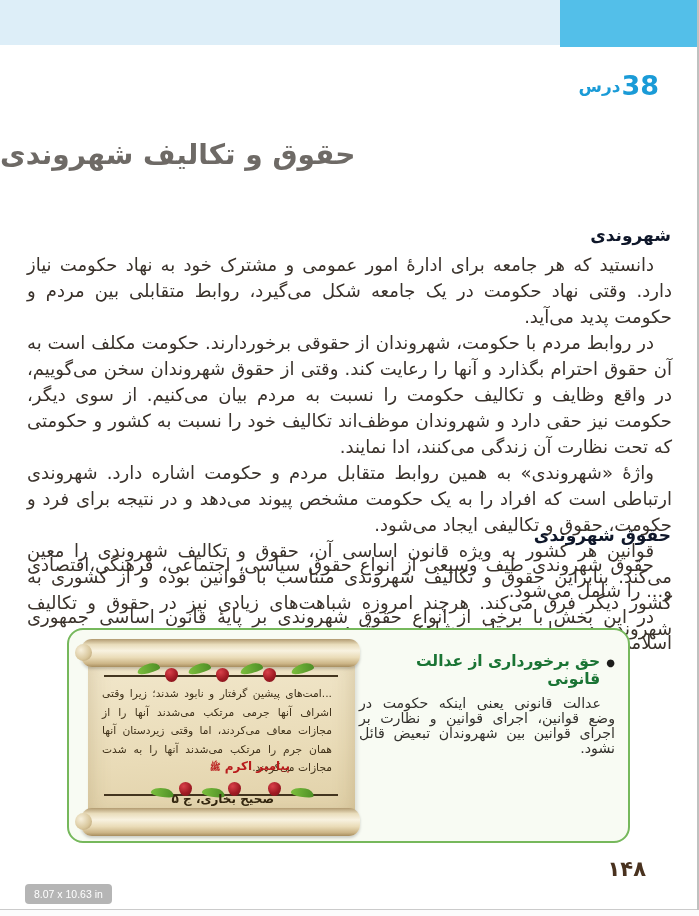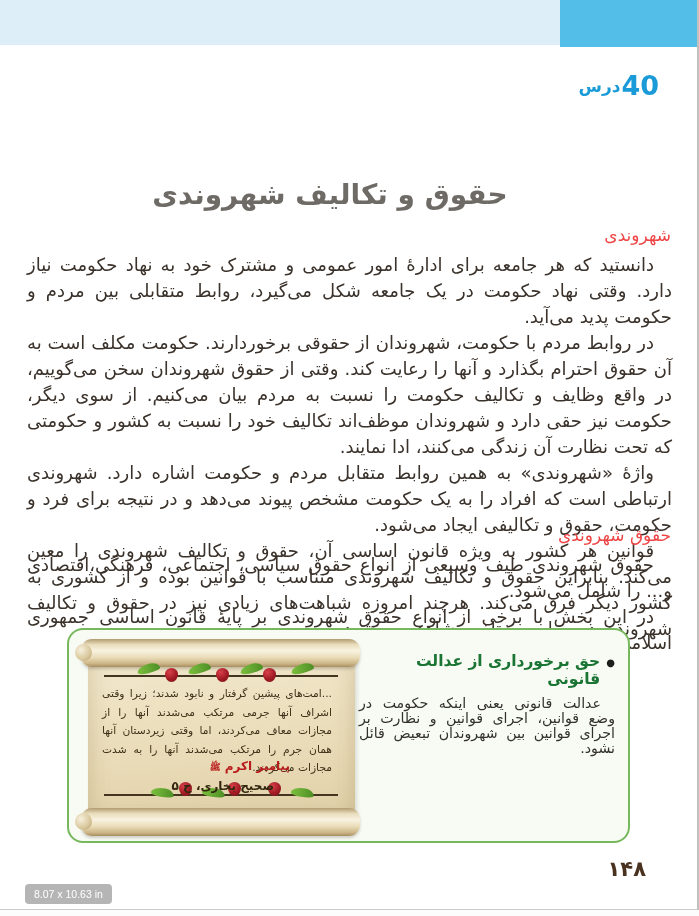--- a/index.html
+++ b/index.html
@@ -11,25 +11,25 @@
   
   .band-light { position:absolute; top:0; left:0; width:560px; height:45px; background:#ddeef8; }
   .band-dark  { position:absolute; top:0; left:560px; width:137px; height:47px; background:#53bfe9; }
 
   
   .lesson { position:absolute; top:72px; right:40px; display:flex; direction:ltr; align-items:flex-end; gap:1px; color:#1a9bd7; }
   .lesson .word { font-size:17px; font-weight:bold; padding-bottom:3px; }
   .lesson .num  { font-size:27px; font-weight:bold; line-height:1; }
 
   
-  .main-title { position:absolute; top:138px; left:0; width:660px; text-align:center;
-                font-size:28px; font-weight:bold; color:#6e6a66; direction:rtl;margin-top:40px; }
+  .main-title { position:absolute; top:138px; left:0; width:660px; text-align:left;
+                font-size:28px; font-weight:bold; color:#6e6a66; direction:rtl; }
 
   
-  .sec-heading { position:absolute; right:28px; font-size:17px; font-weight:normal; color:#ef4444; direction:rtl; }
+  .sec-heading { position:absolute; right:28px; font-size:17px; font-weight:bold; color:#0f172a; direction:rtl; }
   .h1 { top:225px; }
   .h2 { top:525px; }
 
   
   .paras { position:absolute; left:27px; right:27px; direction:rtl; text-align:justify;
            font-size:18px; line-height:26px; color:#3a322b; }
   .paras p { text-indent:18px; margin:0; }
   .b1 { top:252px; }
   .b2 { top:552px; }
 
@@ -61,21 +61,21 @@
            border-radius:50% 50% 50% 50% / 45% 45% 55% 55%; }
   .leaf  { position:absolute; top:-11px; width:23px; height:9px;
            background:linear-gradient(90deg,#7cbf3e,#4e8f26);
            border-radius:60% 40% 55% 45% / 70% 70% 30% 30%; transform:rotate(-14deg); }
   .vbottom .berry { top:-12px; } .vbottom .leaf { top:-6px; transform:rotate(10deg); }
 
   .scroll-quote  { position:absolute; top:46px; right:28px; left:24px; direction:rtl; text-align:justify;
                    font-size:10.7px; line-height:18.5px; color:#3f3119; }
   .scroll-attrib { position:absolute; top:120px; right:70px; direction:rtl; font-size:12px; font-weight:bold; color:#b91c1c; }
   .scroll-attrib .honorific { font-size:9px; }
-  .scroll-source { position:absolute; top:140px; right:86px; direction:rtl; font-size:12px; font-weight:bold; color:#33260f; }
+  .scroll-source { position:absolute; top:153px; right:86px; direction:rtl; font-size:12px; font-weight:bold; color:#33260f; }
 
   
   .page-number { position:absolute; top:857px; right:53px; font-size:21px; font-weight:bold; color:#49321f; direction:rtl; }
 
   .size-badge { position:absolute; left:25px; top:884px; background:#b5b5b5; color:#ffffff;
                 font-family:"Liberation Sans", sans-serif; font-size:10.5px; padding:4px 9px; border-radius:4px; }
 
   
   .right-edge { position:absolute; top:0; right:0; width:2px; height:910px; background:#bfc1bf; }
   .bottom-strip { position:absolute; left:0; right:0; bottom:0; height:7px; background:#fcfcfc; border-top:1px solid #cbcbcb; }
@@ -83,21 +83,21 @@
 </head>
 <body>
 
 <div class="page">
 
   <div class="band-light"></div>
   <div class="band-dark"></div>
 
   <div class="lesson">
     <span class="word">درس</span>
-    <span class="num">40</span>
+    <span class="num">38</span>
   </div>
 
   <h1 class="main-title">حقوق و تکالیف شهروندی</h1>
 
   <h2 class="sec-heading h1">شهروندی</h2>
   <div class="paras b1">
     <p>دانستید که هر جامعه برای ادارهٔ امور عمومی و مشترک خود به نهاد حکومت نیاز دارد. وقتی نهاد حکومت در یک جامعه شکل می‌گیرد، روابط متقابلی بین مردم و حکومت پدید می‌آید.</p>
     <p>در روابط مردم با حکومت، شهروندان از حقوقی برخوردارند. حکومت مکلف است به آن حقوق احترام بگذارد و آنها را رعایت کند. وقتی از حقوق شهروندان سخن می‌گوییم، در واقع وظایف و تکالیف حکومت را نسبت به مردم بیان می‌کنیم. از سوی دیگر، حکومت نیز حقی دارد و شهروندان موظف‌اند تکالیف خود را نسبت به کشور و حکومتی که تحت نظارت آن زندگی می‌کنند، ادا نمایند.</p>
     <p>واژهٔ «شهروندی» به همین روابط متقابل مردم و حکومت اشاره دارد. شهروندی ارتباطی است که افراد را به یک حکومت مشخص پیوند می‌دهد و در نتیجه برای فرد و حکومت، حقوق و تکالیفی ایجاد می‌شود.</p>
     <p>قوانین هر کشور به ویژه قانون اساسی آن، حقوق و تکالیف شهروندی را معین می‌کند. بنابراین حقوق و تکالیف شهروندی متناسب با قوانین بوده و از کشوری به کشور دیگر فرق می‌کند. هرچند امروزه شباهت‌های زیادی نیز در حقوق و تکالیف شهروندی در جوامع مختلف مشاهده می‌شود.</p>

